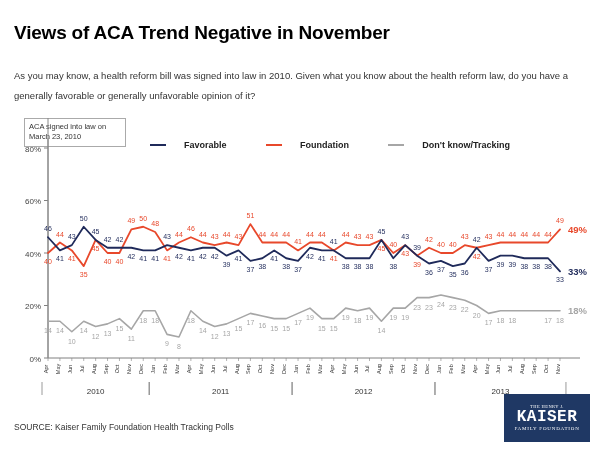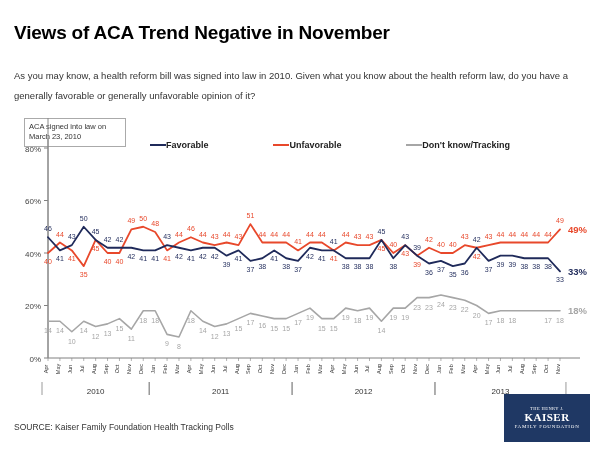--- a/index.html
+++ b/index.html
@@ -31,28 +31,28 @@
   .kff-logo{
     position:absolute;right:10px;bottom:8px;
     width:84px;height:46px;
     background:#1f3864;
     border:1px solid #1f3864;
     color:#fff;
     display:flex;flex-direction:column;align-items:center;justify-content:center;
     text-align:center;line-height:1.05;
   }
   .kff-logo .l1{font-size:4.5px;letter-spacing:.4px;font-family:"Liberation Serif",serif;}
-  .kff-logo .l2{font-size:11px;font-weight:bold;font-family:Liberation Serif, serif;letter-spacing:.5px;}
+  .kff-logo .l2{font-size:16px;font-weight:bold;font-family:Liberation Mono, monospace;letter-spacing:.5px;}
   .kff-logo .l3{font-size:5px;letter-spacing:.8px;font-family:"Liberation Serif",serif;}
   .legend{
     position:absolute;top:140px;left:150px;width:360px;
     display:flex;justify-content:space-between;align-items:center;
     font-size:9px;font-weight:bold;
   }
-  .legend .item{display:flex;align-items:center;gap:0;}
+  .legend .item{display:flex;align-items:center;gap:18px;}
   .legend .swatch{display:inline-block;width:16px;height:2.5px;}
   .callout{
     position:absolute;left:24px;top:118px;
     width:92px;
     font-size:7.5px;line-height:10px;color:#333;
     border:1px solid #aaaaaa;
     padding:3px 4px 4px 4px;
     background:#fff;
   }
 </style>
@@ -64,21 +64,21 @@
 
 <div class="callout">ACA signed into law on March 23, 2010</div>
 
 <div class="legend">
   <div class="item">
     <span class="swatch" style="background:#1f2a5a"></span>
     <span>Favorable</span>
   </div>
   <div class="item">
     <span class="swatch" style="background:#e8482b"></span>
-    <span>Unfavorable</span>
+    <span>Foundation</span>
   </div>
   <div class="item">
     <span class="swatch" style="background:#a6a6a6"></span>
     <span>Don't know/Tracking</span>
   </div>
 </div>
 
 <div class="chart-area">
   <svg id="chart-svg" width="600" height="290" viewBox="0 0 600 290">
       <line x1="48" y1="28" x2="48" y2="248" stroke="#808080" stroke-width="1"></line>

